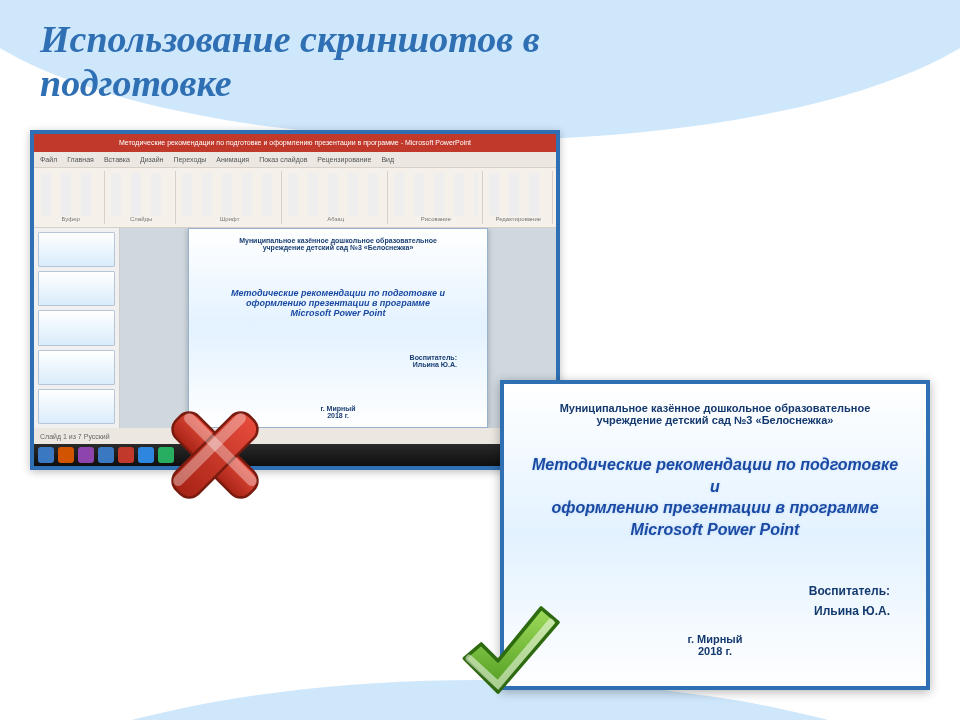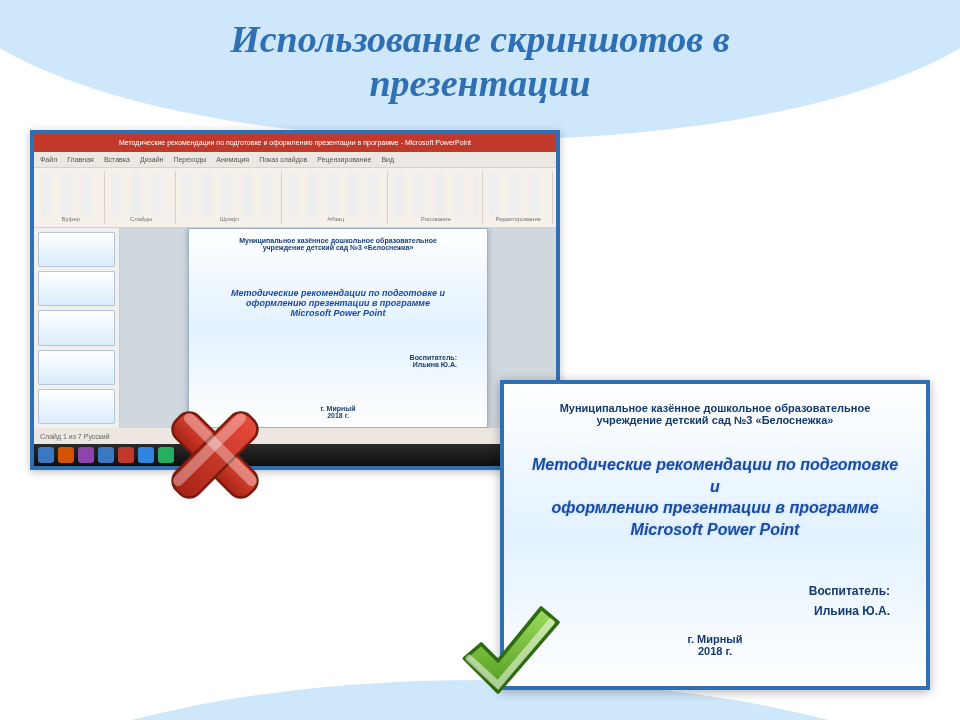--- a/index.html
+++ b/index.html
@@ -16,21 +16,21 @@
     background:#cfe7fb;
     z-index:0;
   }
   .bg-top { top:-200px; border-radius:50%; }
   .bg-bottom { bottom:-300px; border-radius:50%; }
   .stage { position:absolute; inset:0; background:#fff; z-index:-1;}
   .cover { position:absolute; inset:0; overflow:hidden; }
 
   .title {
     position:relative; z-index:2;
-    text-align:center;
+    text-align:left;
     font-style:italic; font-weight:bold;
     color:#2f6fb3;
     font-size:38px;
     line-height:1.15;
     padding:18px 40px 0;
   }
 
   
   .left-shot {
     position:absolute; z-index:3;
@@ -143,21 +143,21 @@
 <body>
 
 <div class="stage"></div>
 <div class="cover">
   <div class="bg-top"></div>
   <div class="bg-bottom"></div>
 </div>
 
 <div class="title">
   <span>Использование скриншотов в</span>
-  <span class="line2">презентации</span>
+  <span class="line2">подготовке</span>
 </div>
 
 <div class="left-shot">
   <div class="pp-titlebar">Методические рекомендации по подготовке и оформлению презентации в программе - Microsoft PowerPoint</div>
   <div class="pp-ribbon-tabs">
     <span>Файл</span>
     <span>Главная</span>
     <span>Вставка</span>
     <span>Дизайн</span>
     <span>Переходы</span>

